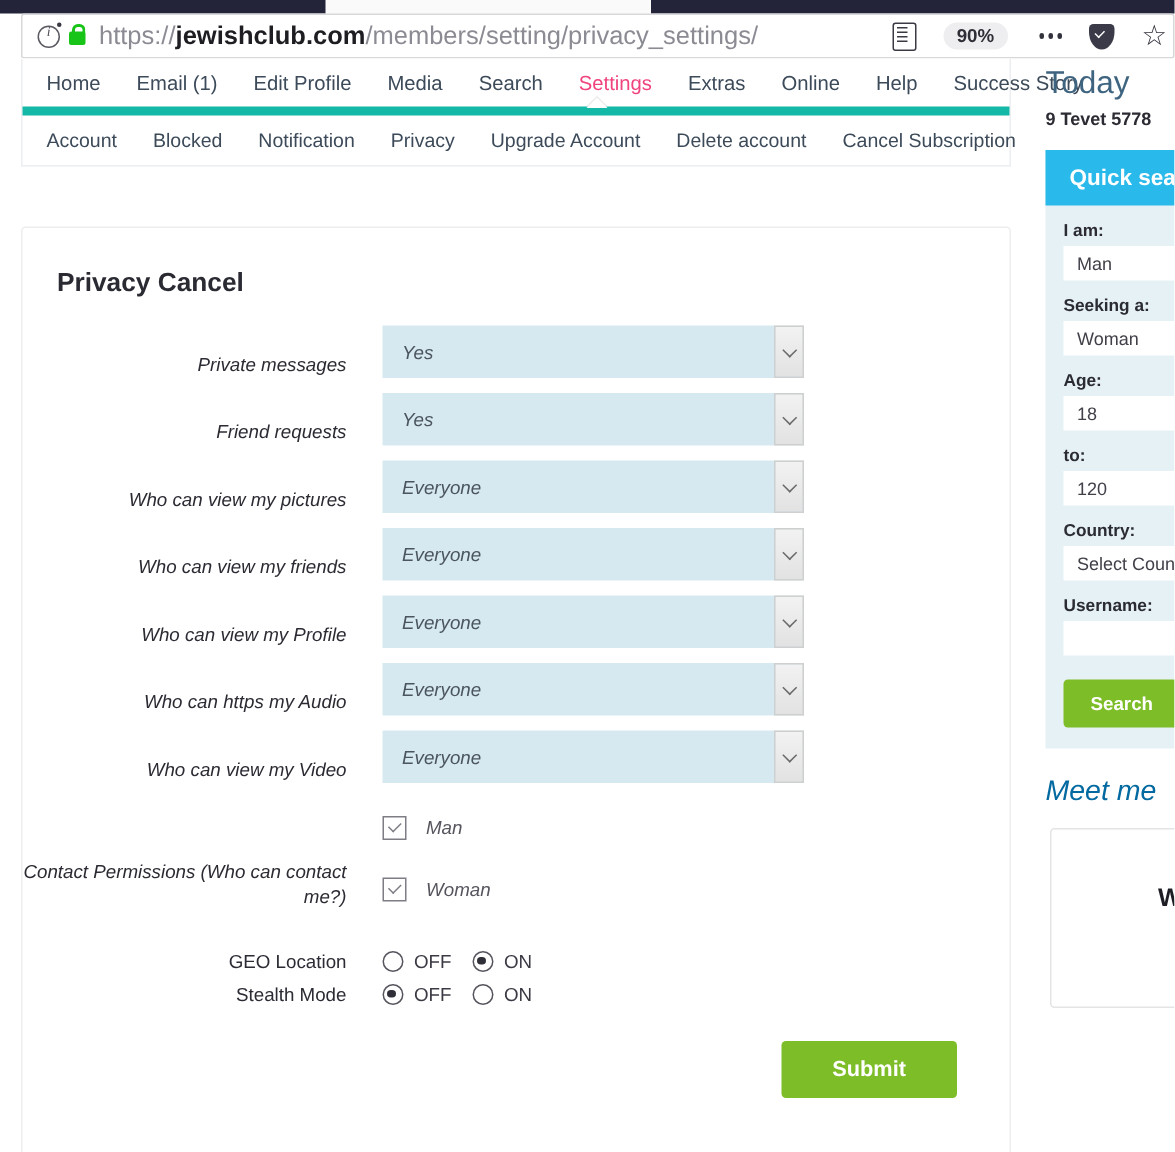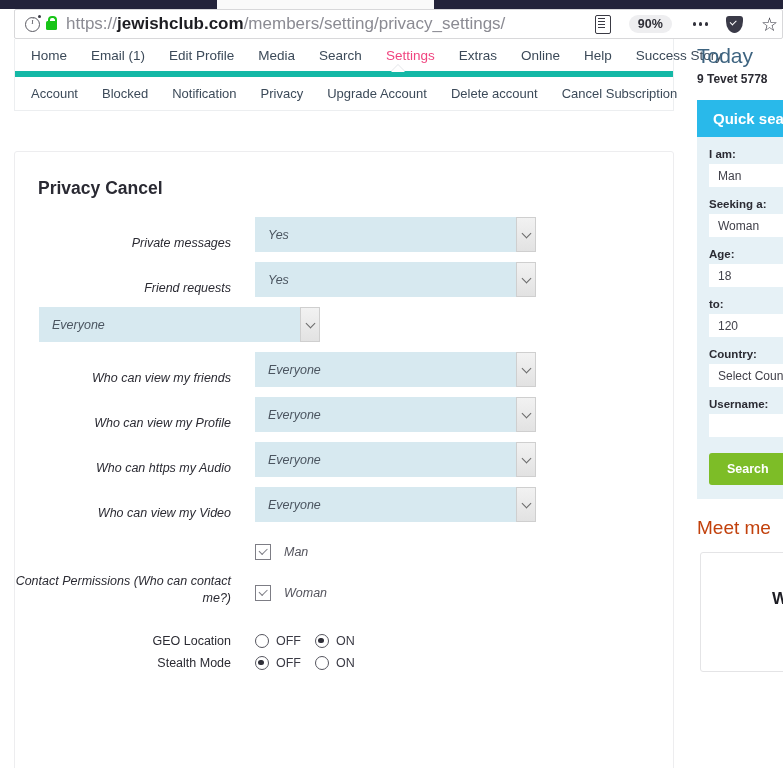--- a/index.html
+++ b/index.html
@@ -442,23 +442,24 @@
     font-weight: bold;
     border: none;
     border-radius: 3px;
     padding: 9px 18px;
     margin: 16px 0 0 12px;
     cursor: pointer;
     font-family: "Liberation Sans", sans-serif;
   }
   .meetme-title {
     font-size: 19px;
-    color: #c2410c;
+    color: #0369a1;
     margin: 18px 0 0 7px;
     white-space: nowrap;
+    font-style: italic;
   }
   .meetme-card {
     margin: 13px 0 0 10px;
     width: 160px;
     height: 120px;
     background: #ffffff;
     border: 1px solid #e4e4e6;
     border-radius: 3px;
     box-sizing: border-box;
   }
@@ -543,20 +544,21 @@
         <div class="row-label">Friend requests</div>
         <div class="row-field">
           <div class="sel">
             <span class="sel-value">Yes</span>
             <span class="sel-arrow"></span>
           </div>
         </div>
       </div>
 
       <div class="row">
+        <div class="row-label">Who can view my pictures</div>
         <div class="row-field">
           <div class="sel">
             <span class="sel-value">Everyone</span>
             <span class="sel-arrow"></span>
           </div>
         </div>
       </div>
 
       <div class="row">
         <div class="row-label">Who can view my friends</div>
@@ -625,20 +627,23 @@
       <div class="radio-row">
         <div class="row-label">Stealth Mode</div>
         <div class="radio-group">
           <span class="rd on"></span>
           <span class="rd-label">OFF</span>
           <span class="rd"></span>
           <span class="rd-label">ON</span>
         </div>
       </div>
 
+      <div class="submit-wrap">
+        <button class="btn-submit">Submit</button>
+      </div>
 
     </div>
   </div>
 
   <div class="sidebar">
     <div class="today-title">Today</div>
     <div class="today-date">9 Tevet 5778</div>
 
     <div class="qs-panel">
       <div class="qs-header">Quick search</div>

